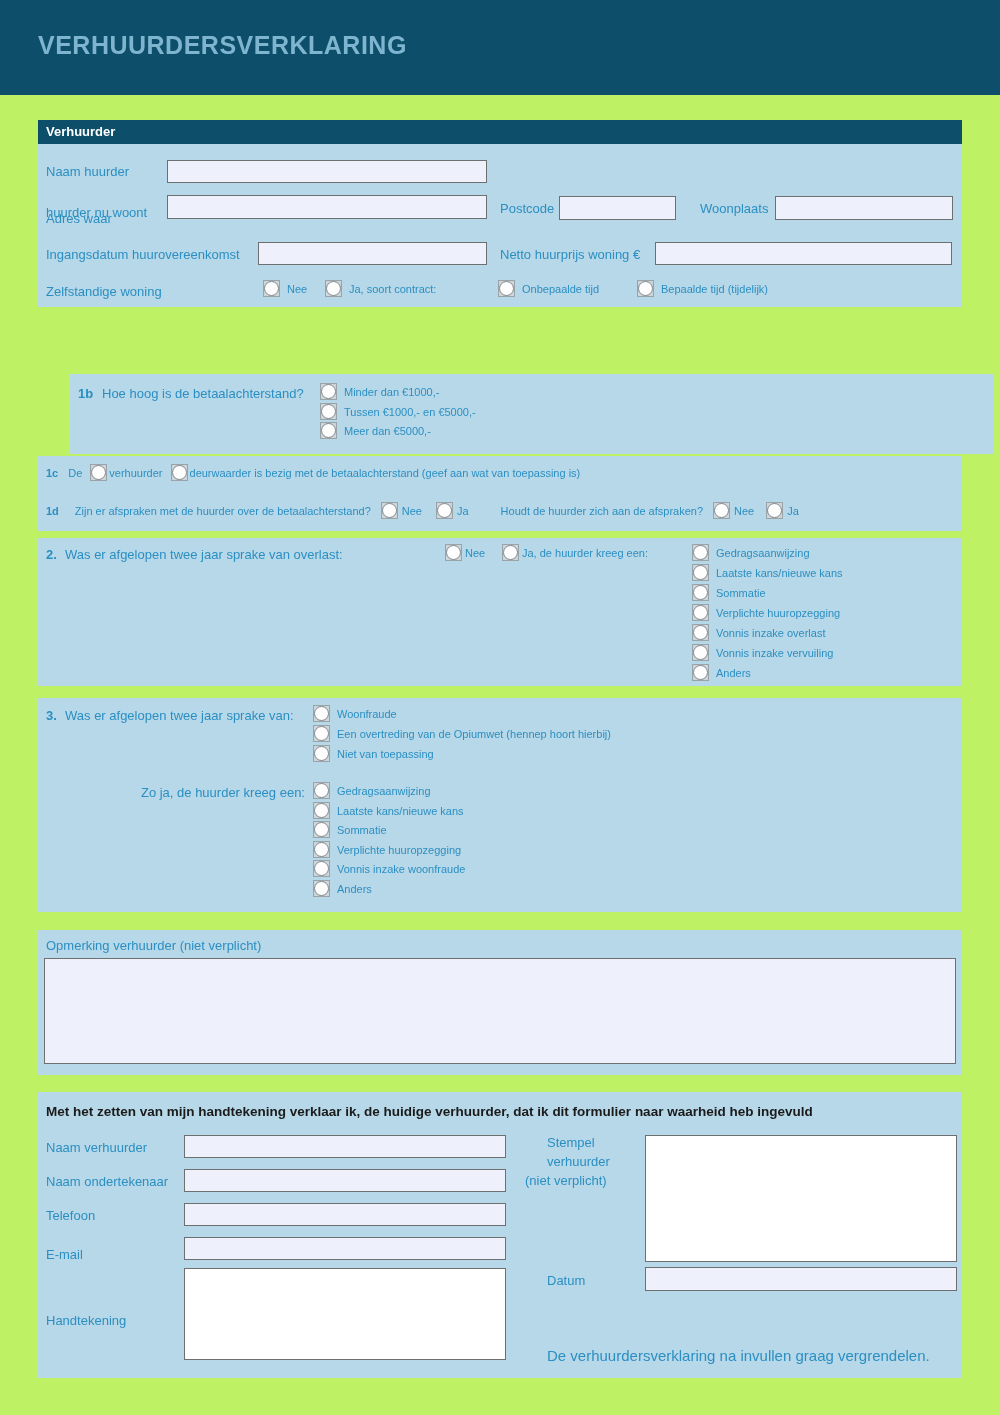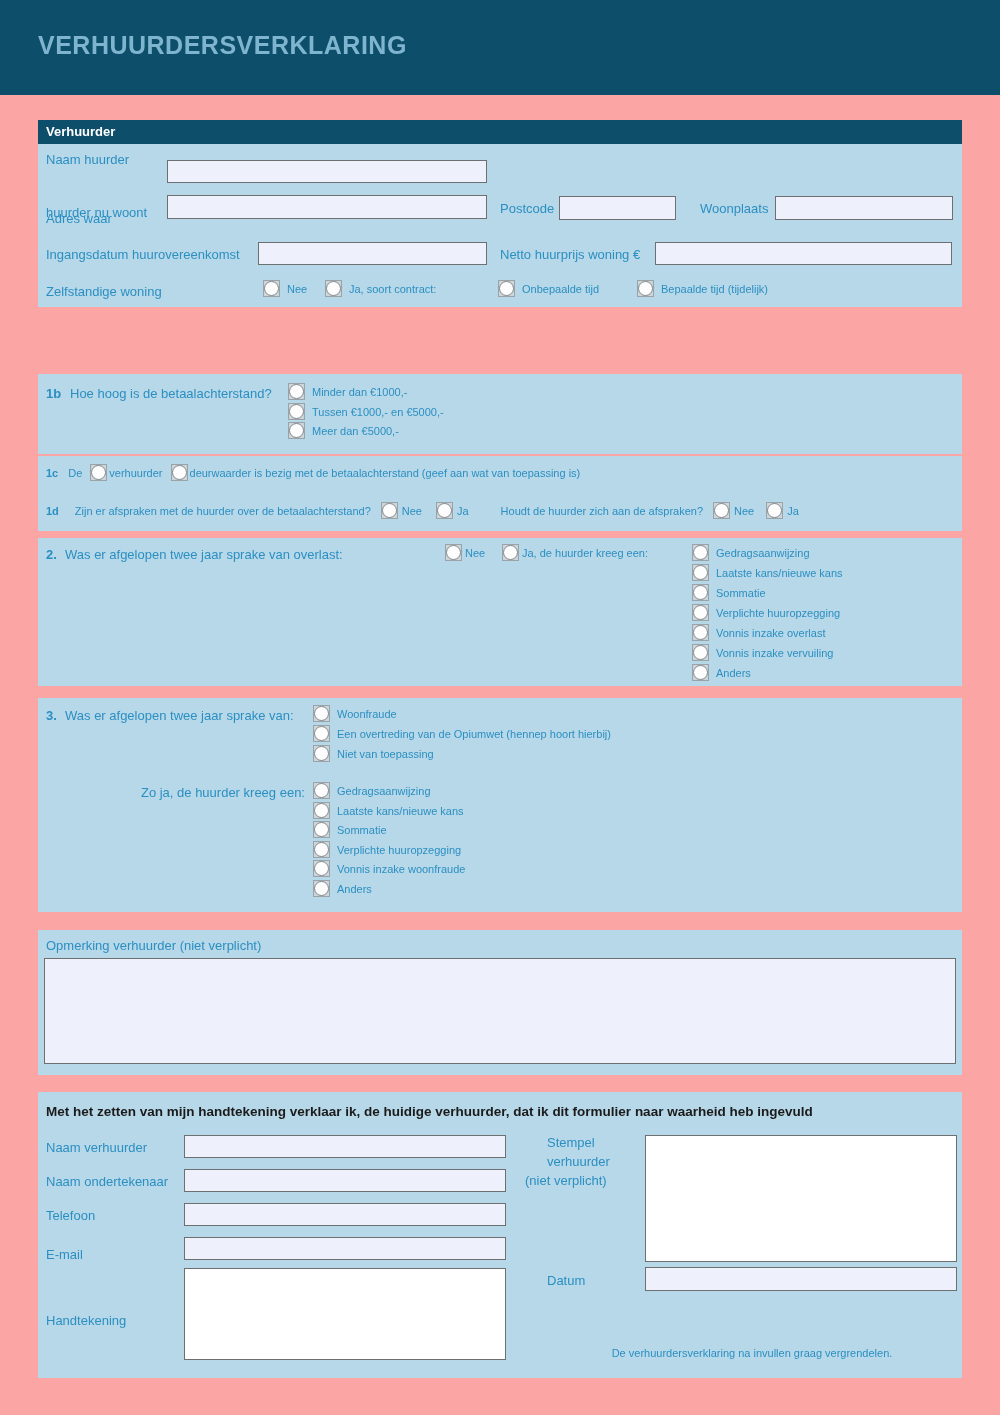--- a/index.html
+++ b/index.html
@@ -1,18 +1,18 @@
 <!DOCTYPE html>
 <html><head>
 <meta charset="utf-8">
 <style>
   * { box-sizing: border-box; }
   html,body { margin:0; padding:0; background:#fff; }
   .page {
-    position:relative; width:1000px; height:1415px; background:#fca5a5;
+    position:relative; width:1000px; height:1415px; background:#bef264;
     font-family:"Liberation Sans", sans-serif; overflow:hidden;
   }
   .topbar { position:absolute; left:0; top:0; width:1000px; height:95px; background:#0d4f6a; }
   .page-title {
     position:absolute; left:38px; top:31px; font-size:25px; font-weight:bold;
     color:#7fb4cf; letter-spacing:0.5px; white-space:nowrap;
   }
   .sec { position:absolute; left:38px; width:924px; background:#b7d8e8; }
   .sec-header {
     position:absolute; left:38px; width:924px; height:24px; background:#0d4f6a;
@@ -30,36 +30,36 @@
     border:1px solid #9aa3a8; position:relative; flex:0 0 auto; cursor:pointer;
   }
   .radio::after {
     content:""; position:absolute; left:0px; top:0px; width:13px; height:13px;
     border-radius:50%; background:#fdfdfe; border:1px solid #82878b;
   }
   .opt { position:absolute; display:flex; align-items:center; gap:7px; }
   .opt .t { font-size:11px; color:#2b8fc2; white-space:nowrap; line-height:16px; }
   .statement { position:absolute; font-size:13.5px; font-weight:bold; color:#1b1b1b; white-space:nowrap; }
   .closing {
-    position:absolute; font-size:11px; color:#2b8fc2; text-align:center; white-space:nowrap;
+    position:absolute; font-size:15px; color:#2b8fc2; text-align:left; white-space:nowrap;
   }
   textarea.inp { resize:none; }
 </style>
 </head>
 <body>
 
 <div class="page">
 
   <div class="topbar">
     <div class="page-title">VERHUURDERSVERKLARING</div>
   </div>
 
   <div class="sec-header" style="top:120px;">Verhuurder</div>
   <div class="sec" style="top:144px; height:163px;">
-    <span class="lbl" style="left:8px; top:8px;">Naam huurder</span>
+    <span class="lbl" style="left:8px; top:20px;">Naam huurder</span>
     <input class="inp" style="left: 129px; top: 16px; width: 320px; height: 23px;">
 
     <span class="lbl" style="left:8px; top:45px;margin-top:22px;">Adres waar</span>
     <span class="lbl" style="left:8px; top:61px;">huurder nu woont</span>
     <input class="inp" style="left: 129px; top: 51px; width: 320px; height: 24px;">
     <span class="lbl" style="left:462px; top:57px;">Postcode</span>
     <input class="inp" style="left: 521px; top: 52px; width: 117px; height: 24px;">
     <span class="lbl" style="left:662px; top:57px;">Woonplaats</span>
     <input class="inp" style="left: 737px; top: 52px; width: 178px; height: 24px;">
 
@@ -81,21 +81,21 @@
       <span class="radio"></span>
       <span class="t">Onbepaalde tijd</span>
     </div>
     <div class="opt" style="left:599px; top:136px;">
       <span class="radio"></span>
       <span class="t">Bepaalde tijd (tijdelijk)</span>
     </div>
   </div>
 
 
-  <div class="sec" style="top:374px; height:80px;">
+  <div class="sec" style="top:374px; height:80px;margin-left:32px;">
     <span class="lbl num" style="left:8px; top:12px;">1b</span>
     <span class="lbl" style="left:32px; top:12px;">Hoe hoog is de betaalachterstand?</span>
     <div class="opt" style="left:250px; top:9px;">
       <span class="radio"></span>
       <span class="t">Minder dan €1000,-</span>
     </div>
     <div class="opt" style="left:250px; top:29px;">
       <span class="radio"></span>
       <span class="t">Tussen €1000,- en €5000,-</span>
     </div>

